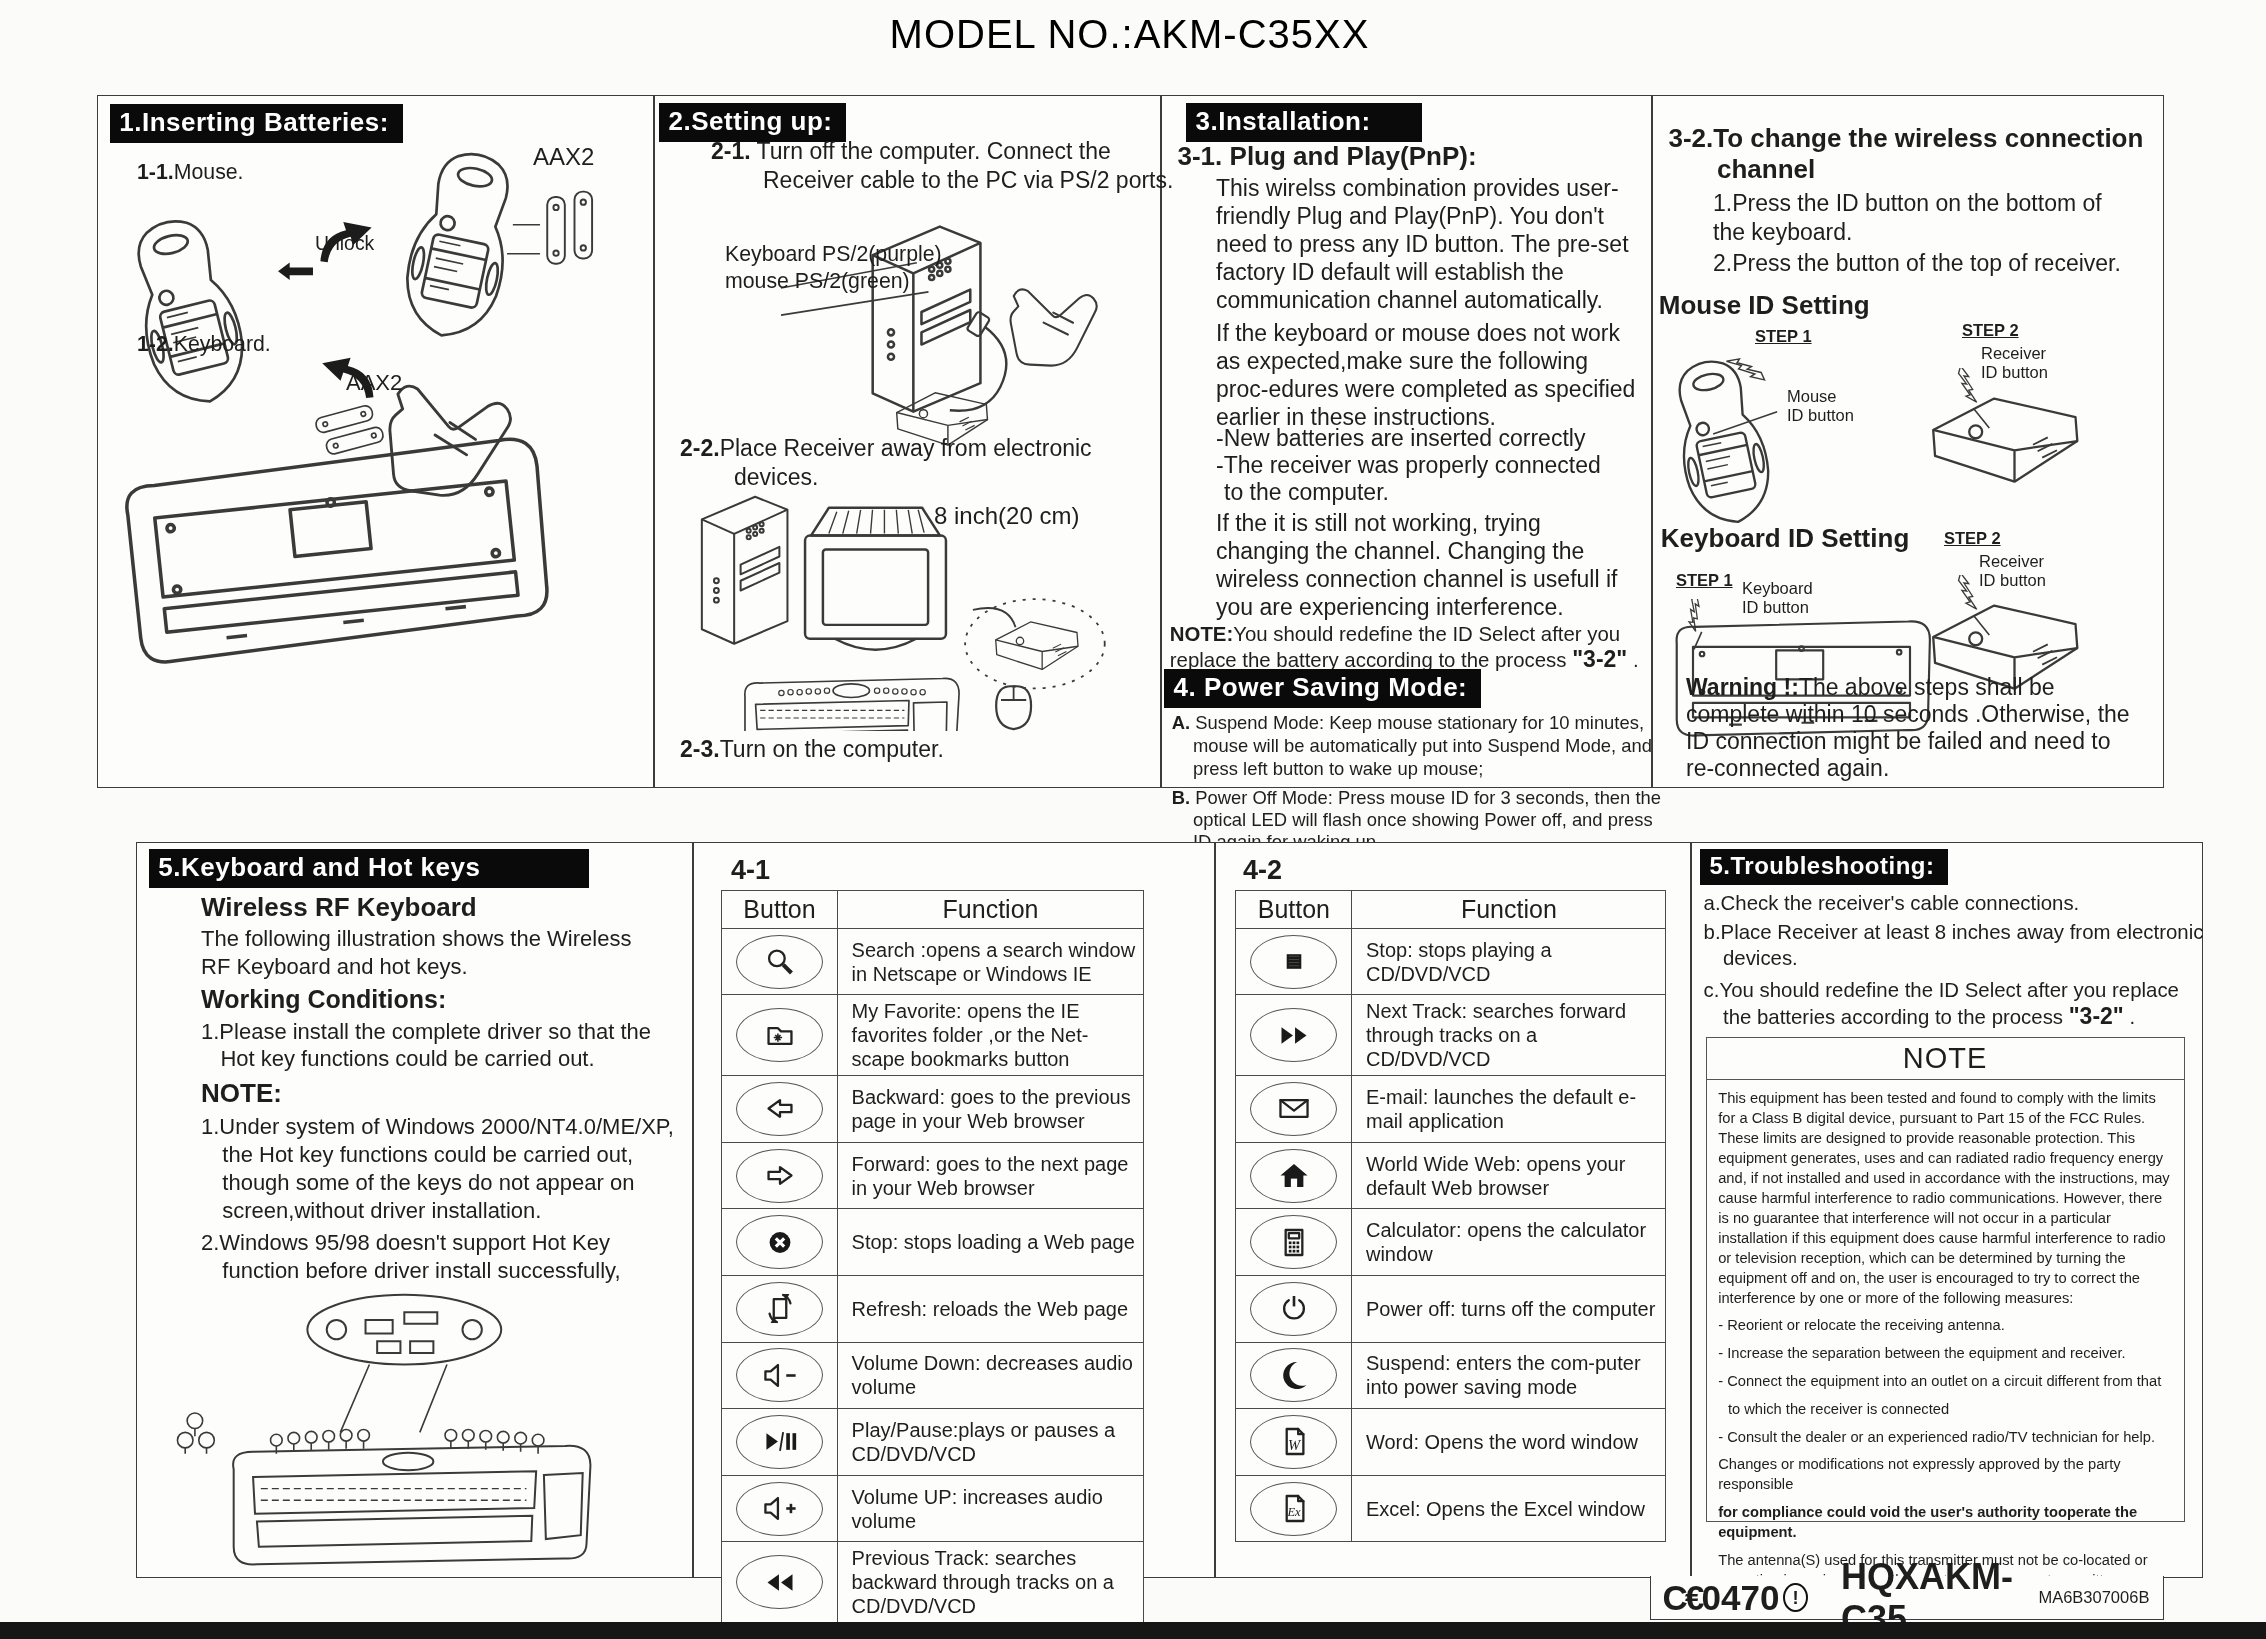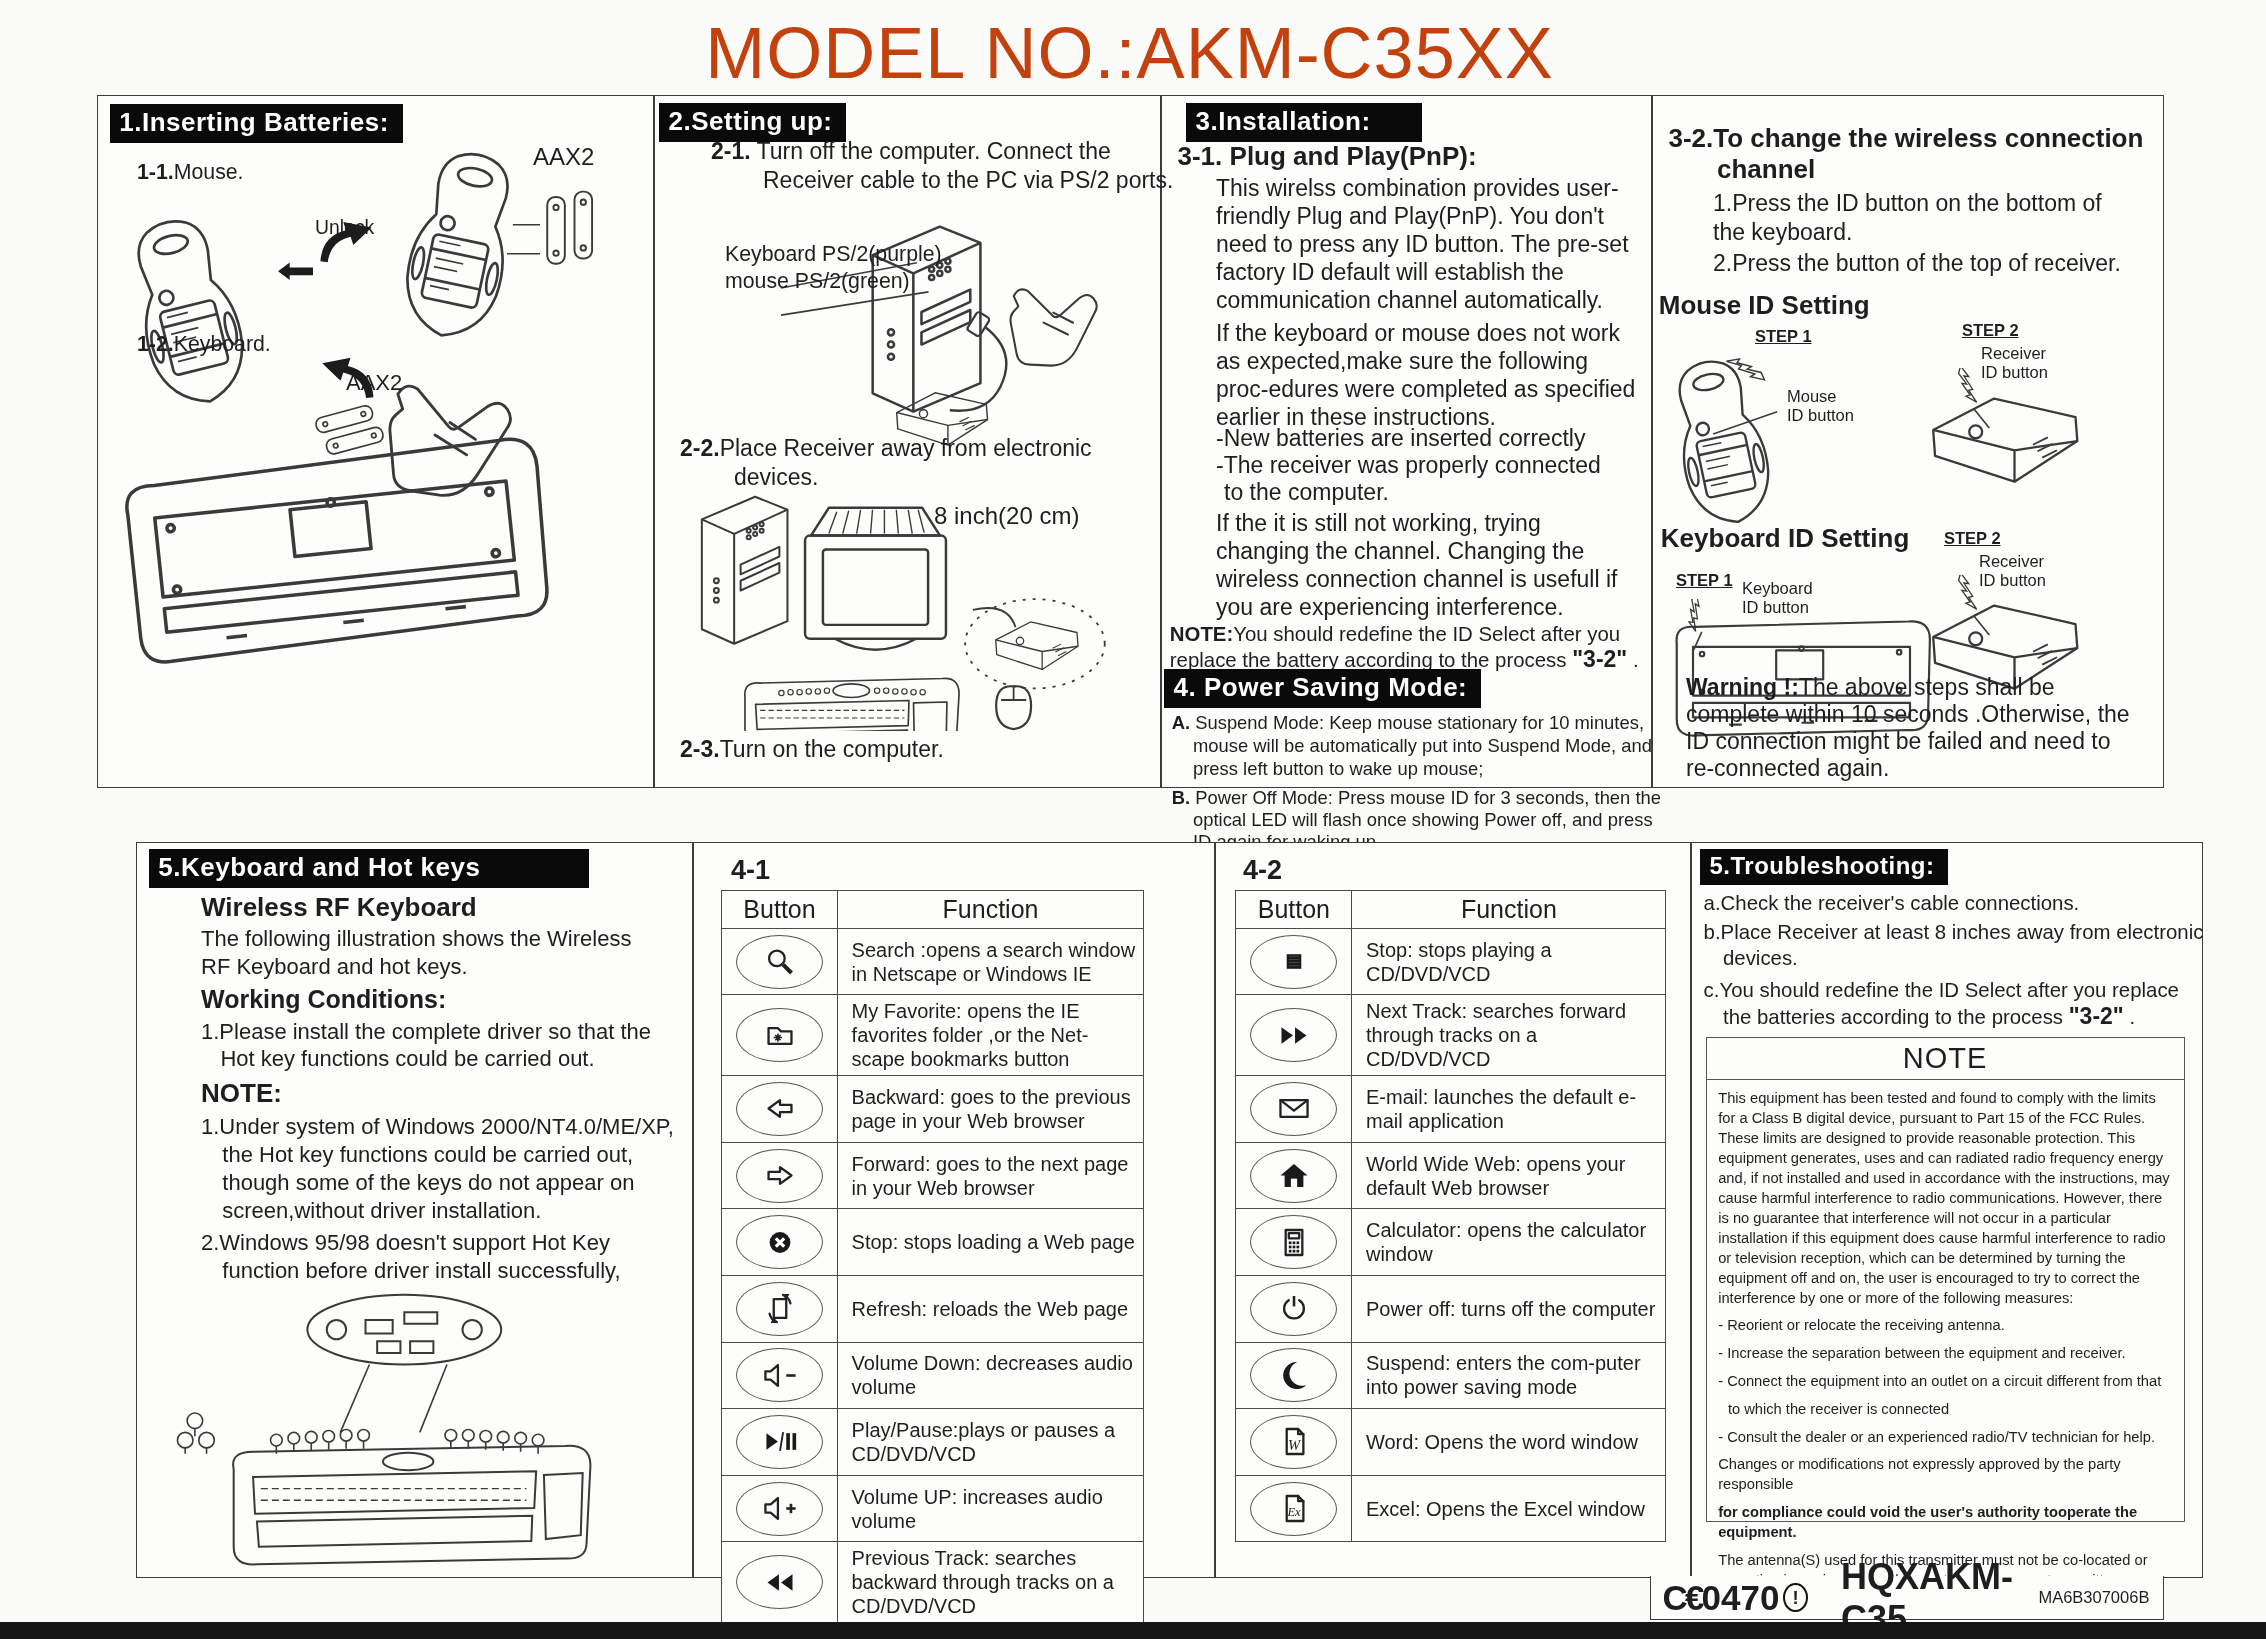--- a/index.html
+++ b/index.html
@@ -6,21 +6,21 @@
   .page{position:relative;width:2267px;height:1640px;background:#fbfbf9;
         font-family:"Liberation Sans", sans-serif;color:#1e1e1e;overflow:hidden;}
   .sec{position:absolute;}
   .abs{position:absolute;}
   .b{font-weight:bold;}
   .hbar{background:#0a0a0a;color:#fff;font-weight:bold;font-size:26px;
         padding:2.9px 13.6px 4.9px 9.7px;display:inline-block;letter-spacing:0.5px;}
   .block{position:absolute;border:1.9px solid #3c3c3c;background:#fdfdfb;}
   .vdiv{position:absolute;top:0;bottom:0;width:1.9px;background:#3c3c3c;}
   .title{position:absolute;left:0;right:8px;top:11.6px;text-align:center;
-         font-size:72px;color:#c2410c;font-weight:400;letter-spacing:1px;}
+         font-size:40px;color:#000000;font-weight:400;letter-spacing:1px;}
   .t24{font-size:23px;line-height:29px;}
   .t23{font-size:23px;line-height:28px;}
   .lbl22{font-size:21.3px;}
   .small-lbl{font-size:16.5px;line-height:19.4px;}
   .steplab{font-size:16.5px;font-weight:bold;text-decoration:underline;}
   .hk-table{border-collapse:collapse;table-layout:fixed;background:#fdfdfb;}
   .hk-table th{border:1.9px solid #4a4a4a;font-weight:normal;font-size:25px;padding:3.9px 0;}
   .hk-table td{border:1.9px solid #4a4a4a;}
   .btn-cell{text-align:center;vertical-align:middle;padding:5.8px 0;width:115px;}
   .fn-cell{font-size:20px;line-height:24px;padding:3.9px 5.8px 3.9px 13.6px;vertical-align:middle;}
@@ -176,21 +176,21 @@
             <use href="#arrowC" x="0" y="0" width="66" height="48"></use>
           </g>
         <use href="#mouseB" x="290" y="2" width="135" height="200" transform="rotate(12 358 102)"></use>
         <use href="#batts" x="442" y="38" width="58" height="88"></use>
         <path d="M440 78 h-28 M440 108 h-34" fill="none" stroke="#3a3a3a" stroke-width="1.6"></path>
         <path d="M206 122 l-24 0 0 -5 -12 9 12 9 0 -5 24 0 z" fill="#1c1c1c"></path>
         <use href="#hand" x="272" y="228" width="175" height="185" transform="rotate(-18 360 320)"></use>
         <use href="#batts" x="218" y="252" width="50" height="76" transform="rotate(75 243 290)"></use>
         <use href="#kbBot" x="2" y="300" width="455" height="228" transform="rotate(-6 230 414)"></use>
       </svg>
-      <div class="abs" style="left:217px;top:120px;font-size:19.4px;">Unlock</div>
+      <div class="abs" style="left:217px;top:136px;font-size:19.4px;">Unlock</div>
       <div class="abs" style="left:435px;top:47px;font-size:24px;">AAX2</div>
       <div class="abs lbl22" style="left:39px;top:236px;">
         <span class="b">1-2.</span><span>Keyboard.</span>
       </div>
       <div class="abs" style="left:248px;top:274px;font-size:22px;">AAX2</div>
     </div>
 
     <div class="sec" style="left:557px;top:0;width:505px;height:691px;">
       <div class="abs hbar" style="left:3.9px;top:6.8px;">2.Setting up:</div>
       <div class="abs t24" style="left:56px;top:41px;width:413px;padding-left:52px;text-indent:-52px;">

